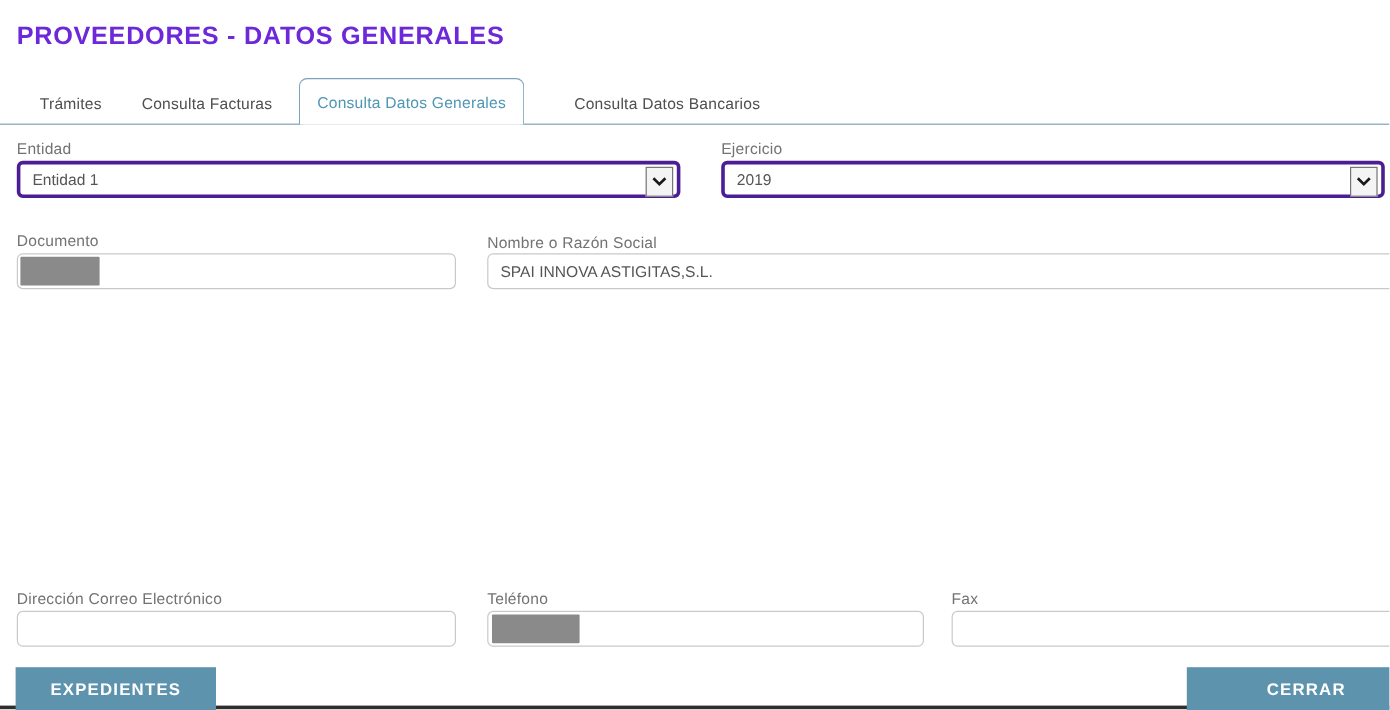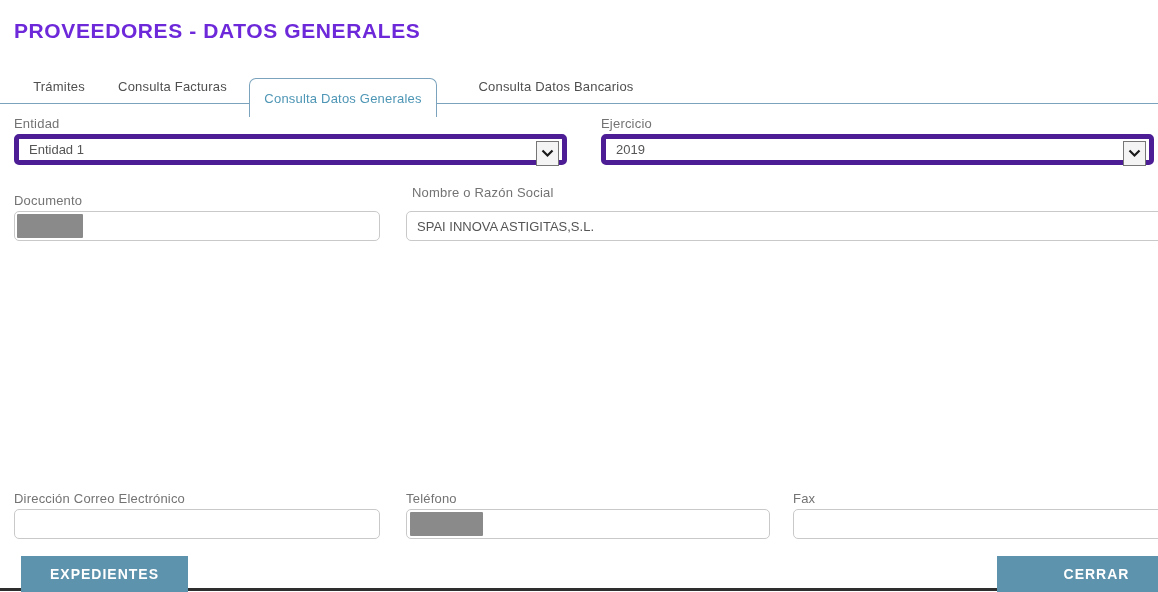--- a/index.html
+++ b/index.html
@@ -12,53 +12,53 @@
     font-size:21px; font-weight:bold; color:#6d28d9; letter-spacing:0.6px;
   }
   
   .tabline { position:absolute; left:0; top:103px; width:1158px; height:1px; background:#7ba3bd; }
   .tab {
     position:absolute; top:70px; height:33px; display:flex; align-items:center; justify-content:center;
     font-size:13px; color:#4f4f4f; cursor:default; z-index:1; letter-spacing:0.2px;
   }
   .tab.active {
     top:65px; height:39px; background:#fff; border:1px solid #7ba3bd; border-bottom:none;
-    border-radius:7px 7px 0 0; color:#4e96b5; z-index:2;margin-top:13px;
+    border-radius:7px 7px 0 0; color:#4e96b5; z-index:2;
   }
   
   .lbl { position:absolute; font-size:13px; color:#737373; letter-spacing:0.2px; white-space:nowrap; }
   .tinput {
     position:absolute; height:30px; border:1px solid #c9c9c9; border-radius:5px; background:#fff;
     font-size:13px; color:#555; padding:0 10px; font-family:"Liberation Sans", sans-serif;
     display:flex; align-items:center;
   }
   input.tinput { outline:none; }
   .redact { display:inline-block; background:#8a8a8a; height:24px; border-radius:1px; }
   .select {
-    position:absolute; height:31px; border:5px solid #4c1d95; border-radius:5px; background:#fff;
+    position:absolute; height:31px; border:3px solid #4c1d95; border-radius:5px; background:#fff;
     font-size:13px; color:#555; padding:0 34px 0 10px; display:flex; align-items:center; cursor:default;
   }
   .arrowbox {
     position:absolute; right:3px; top:2px; width:23px; height:25px;
     border:1px solid #767676; background:#f4f4f4; display:flex; align-items:center; justify-content:center;
   }
   .group {
     position:absolute; left:16px; top:277px; width:1137px; height:207px;
     border:1px solid #6fa0bc; border-radius:3px; background:#fff;
   }
   .group-legend {
     position:absolute; left:20px; top:-9px; background:#fff; padding:0 8px;
     font-size:13px; color:#4e96b5; letter-spacing:0.2px;
   }
   
   .bottombar { position:absolute; left:0; top:588px; width:1158px; height:3px; background:#2e2e2e; z-index:0; }
   .btn {
     position:absolute; top:556px; height:36px; background:#5e93ad; border:none; color:#fff;
     font-family:"Liberation Sans", sans-serif; font-size:14px; font-weight:bold; letter-spacing:1px;
-    display:flex; align-items:center; justify-content:center; cursor:pointer; z-index:3;margin-left:8px;
+    display:flex; align-items:center; justify-content:center; cursor:pointer; z-index:3;
   }
 </style>
 </head>
 <body>
 
 <div class="page">
 
   <div class="page-title">PROVEEDORES - DATOS GENERALES</div>
 
   <div class="tabline"></div>
@@ -93,21 +93,21 @@
           <path d="M1.5 1.5l5 5 5-5" fill="none" stroke="#1a1a1a" stroke-width="2.2"></path>
         </svg>
     </span>
   </div>
 
   <div class="lbl" style="left:14px;top:193px;">Documento</div>
   <div class="tinput" style="left:14px;top:211px;width:366px;padding:0 2px;">
     <span class="redact" style="width:66px;"></span>
   </div>
 
-  <div class="lbl" style="left:406px;top:185px;margin-left:6px;">Nombre o Razón Social</div>
+  <div class="lbl" style="left:406px;top:195px;">Nombre o Razón Social</div>
   <input class="tinput" style="left: 406px; top: 211px; width: 764px;" value="SPAI INNOVA ASTIGITAS,S.L.">
 
 
   <div class="lbl" style="left:14px;top:491px;">Dirección Correo Electrónico</div>
   <input class="tinput" style="left: 14px; top: 509px; width: 366px;" value="">
 
   <div class="lbl" style="left:406px;top:491px;">Teléfono</div>
   <div class="tinput" style="left:406px;top:509px;width:364px;padding:0 3px;">
     <span class="redact" style="width:73px;"></span>
   </div>

